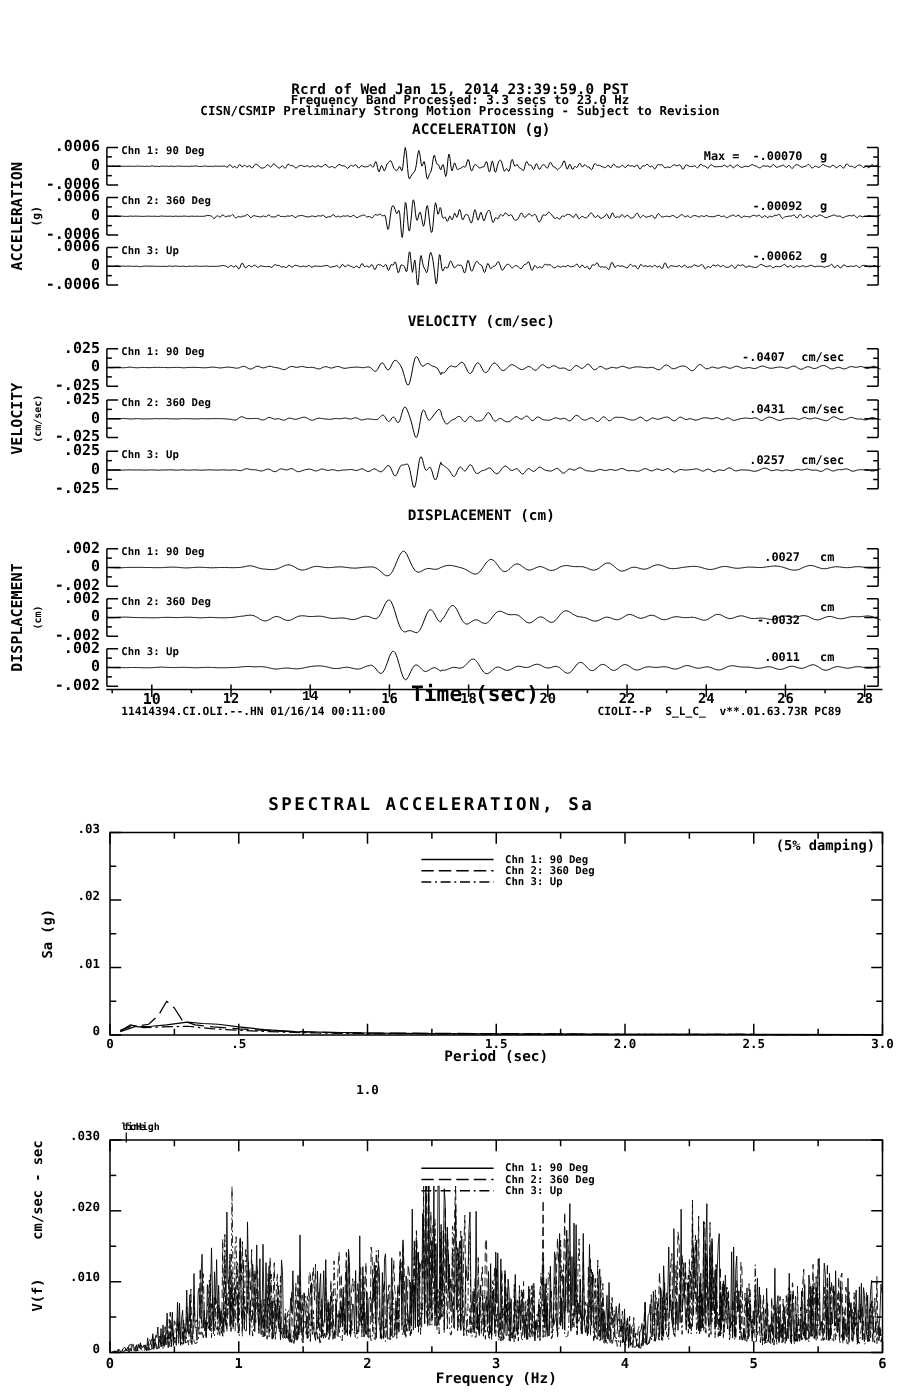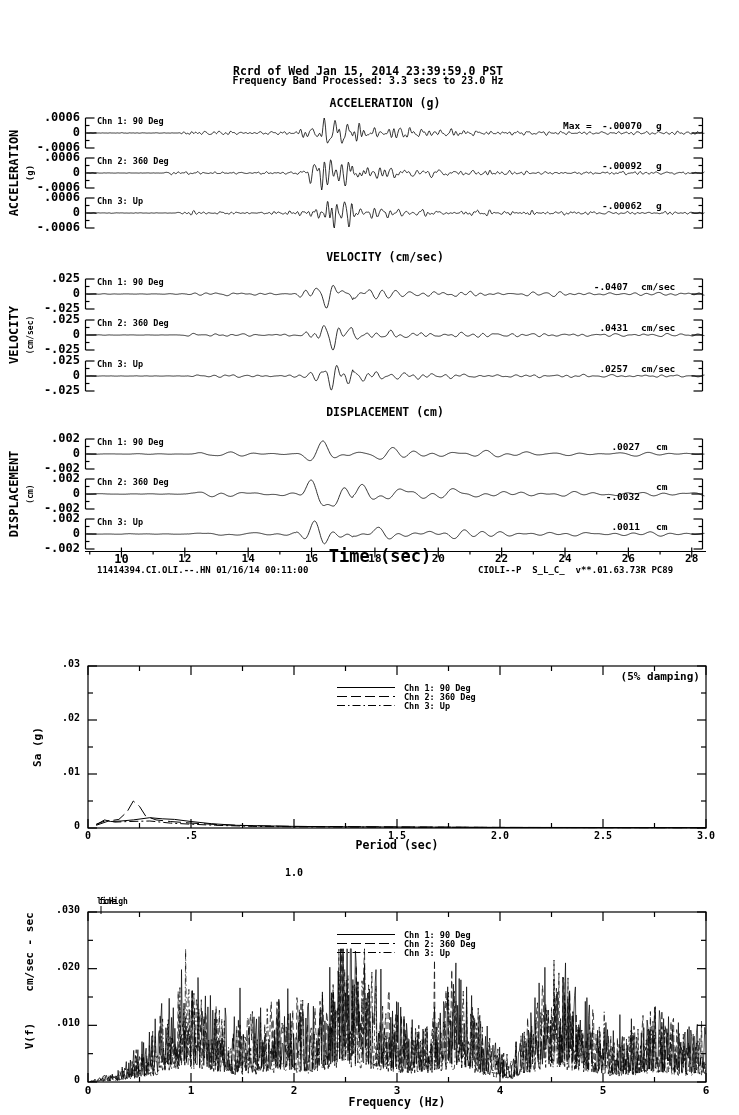--- a/index.html
+++ b/index.html
@@ -287,21 +287,21 @@
       <div class="t r" style="left: 80px; top: 447px; font-size: 12px;">0</div>
       <div class="t r" style="left: 80px; top: 462px; font-size: 12px;">-.002</div>
       <div class="t r" style="left: 80px; top: 472px; font-size: 12px;">.002</div>
       <div class="t r" style="left: 80px; top: 487px; font-size: 12px;">0</div>
       <div class="t r" style="left: 80px; top: 502px; font-size: 12px;">-.002</div>
       <div class="t r" style="left: 80px; top: 512px; font-size: 12px;">.002</div>
       <div class="t r" style="left: 80px; top: 527px; font-size: 12px;">0</div>
       <div class="t r" style="left: 80px; top: 542px; font-size: 12px;">-.002</div>
       <div class="t c" style="left: 121.436px; top: 553px; font-size: 12px;">10</div>
       <div class="t c" style="left: 184.804px; top: 553px; font-size: 11px;">12</div>
-      <div class="t c" style="left: 248.171px; top: 553px; font-size: 11px;">14</div>
+      <div class="t c" style="left: 248.171px; top: 553px; font-size: 11px; font-family: Liberation Mono, monospace;">14</div>
       <div class="t c" style="left: 311.538px; top: 553px; font-size: 11px;">16</div>
       <div class="t c" style="left: 374.906px; top: 553px; font-size: 11px;">18</div>
       <div class="t c" style="left: 438.273px; top: 553px; font-size: 11px;">20</div>
       <div class="t c" style="left: 501.64px; top: 553px; font-size: 11px;">22</div>
       <div class="t c" style="left: 565.008px; top: 553px; font-size: 11px;">24</div>
       <div class="t c" style="left: 628.375px; top: 553px; font-size: 11px;">26</div>
       <div class="t c" style="left: 691.742px; top: 553px; font-size: 11px;">28</div>
       <div class="t r" style="left: 80px; top: 659px; font-size: 10px;">.03</div>
       <div class="t r" style="left: 80px; top: 713px; font-size: 10px;">.02</div>
       <div class="t r" style="left: 80px; top: 767px; font-size: 10px;">.01</div>
@@ -321,20 +321,21 @@
       <div class="t c" style="left: 191px; top: 1085px; font-size: 11px;">1</div>
       <div class="t c" style="left: 294px; top: 1085px; font-size: 11px;">2</div>
       <div class="t c" style="left: 397px; top: 1085px; font-size: 11px;">3</div>
       <div class="t c" style="left: 500px; top: 1085px; font-size: 11px;">4</div>
       <div class="t c" style="left: 603px; top: 1085px; font-size: 11px;">5</div>
       <div class="t c" style="left: 706px; top: 1085px; font-size: 11px;">6</div>
     </div>
 
   <div class="t c" style="left:368px;top:65px;font-size:11.5px">Rcrd of Wed Jan 15, 2014 23:39:59.0 PST</div>
   <div class="t c" style="left:368px;top:76px;font-size:10px">Frequency Band Processed: 3.3 secs to 23.0 Hz</div>
+  <div class="t c" style="left:368px;top:85px;font-size:10px">CISN/CSMIP Preliminary Strong Motion Processing - Subject to Revision</div>
 
   <div class="t c" style="left:385px;top:97px;font-size:11.5px">ACCELERATION (g)</div>
   <div class="t c" style="left:385px;top:251px;font-size:11.5px">VELOCITY (cm/sec)</div>
   <div class="t c" style="left:385px;top:406px;font-size:11.5px">DISPLACEMENT (cm)</div>
 
   <div class="t rot" style="left:14px;top:173px;font-size:12px">ACCELERATION</div>
   <div class="t rot" style="left:31px;top:173px;font-size:9px">(g)</div>
   <div class="t rot" style="left:14px;top:335px;font-size:12px">VELOCITY</div>
   <div class="t rot" style="left:31px;top:335px;font-size:8px">(cm/sec)</div>
   <div class="t rot" style="left:14px;top:494px;font-size:12px">DISPLACEMENT</div>
@@ -367,20 +368,21 @@
   <div class="t" style="left:656px;top:442px;font-size:9.5px">cm</div>
   <div class="t r" style="left:640px;top:492px;font-size:9.5px">-.0032</div>
   <div class="t" style="left:656px;top:482px;font-size:9.5px">cm</div>
   <div class="t r" style="left:640px;top:522px;font-size:9.5px">.0011</div>
   <div class="t" style="left:656px;top:522px;font-size:9.5px">cm</div>
 
   <div class="t c" style="left:380px;top:548px;font-size:17px">Time (sec)</div>
   <div class="t" style="left:97px;top:566px;font-size:9px">11414394.CI.OLI.--.HN 01/16/14 00:11:00</div>
   <div class="t" style="left:478px;top:566px;font-size:9px">CIOLI--P  S_L_C_  v**.01.63.73R PC89</div>
 
+  <div class="t c" style="left:345px;top:637px;font-size:14px;letter-spacing:2px">SPECTRAL ACCELERATION, Sa</div>
   <div class="t r" style="left:700px;top:671px;font-size:11px">(5% damping)</div>
   <div class="t rot" style="left:38px;top:747px;font-size:11px">Sa (g)</div>
   <div class="t c" style="left:397px;top:839px;font-size:11.5px">Period (sec)</div>
   <div class="legend" style="left:337px;top:683px">
     <div class="legend-row">
       <svg width="58" height="9">
           <line x1="0" y1="4.5" x2="58" y2="4.5" stroke="#000" stroke-width="1.2"></line>
         </svg>
       <span>Chn 1: 90 Deg</span>
     </div>

